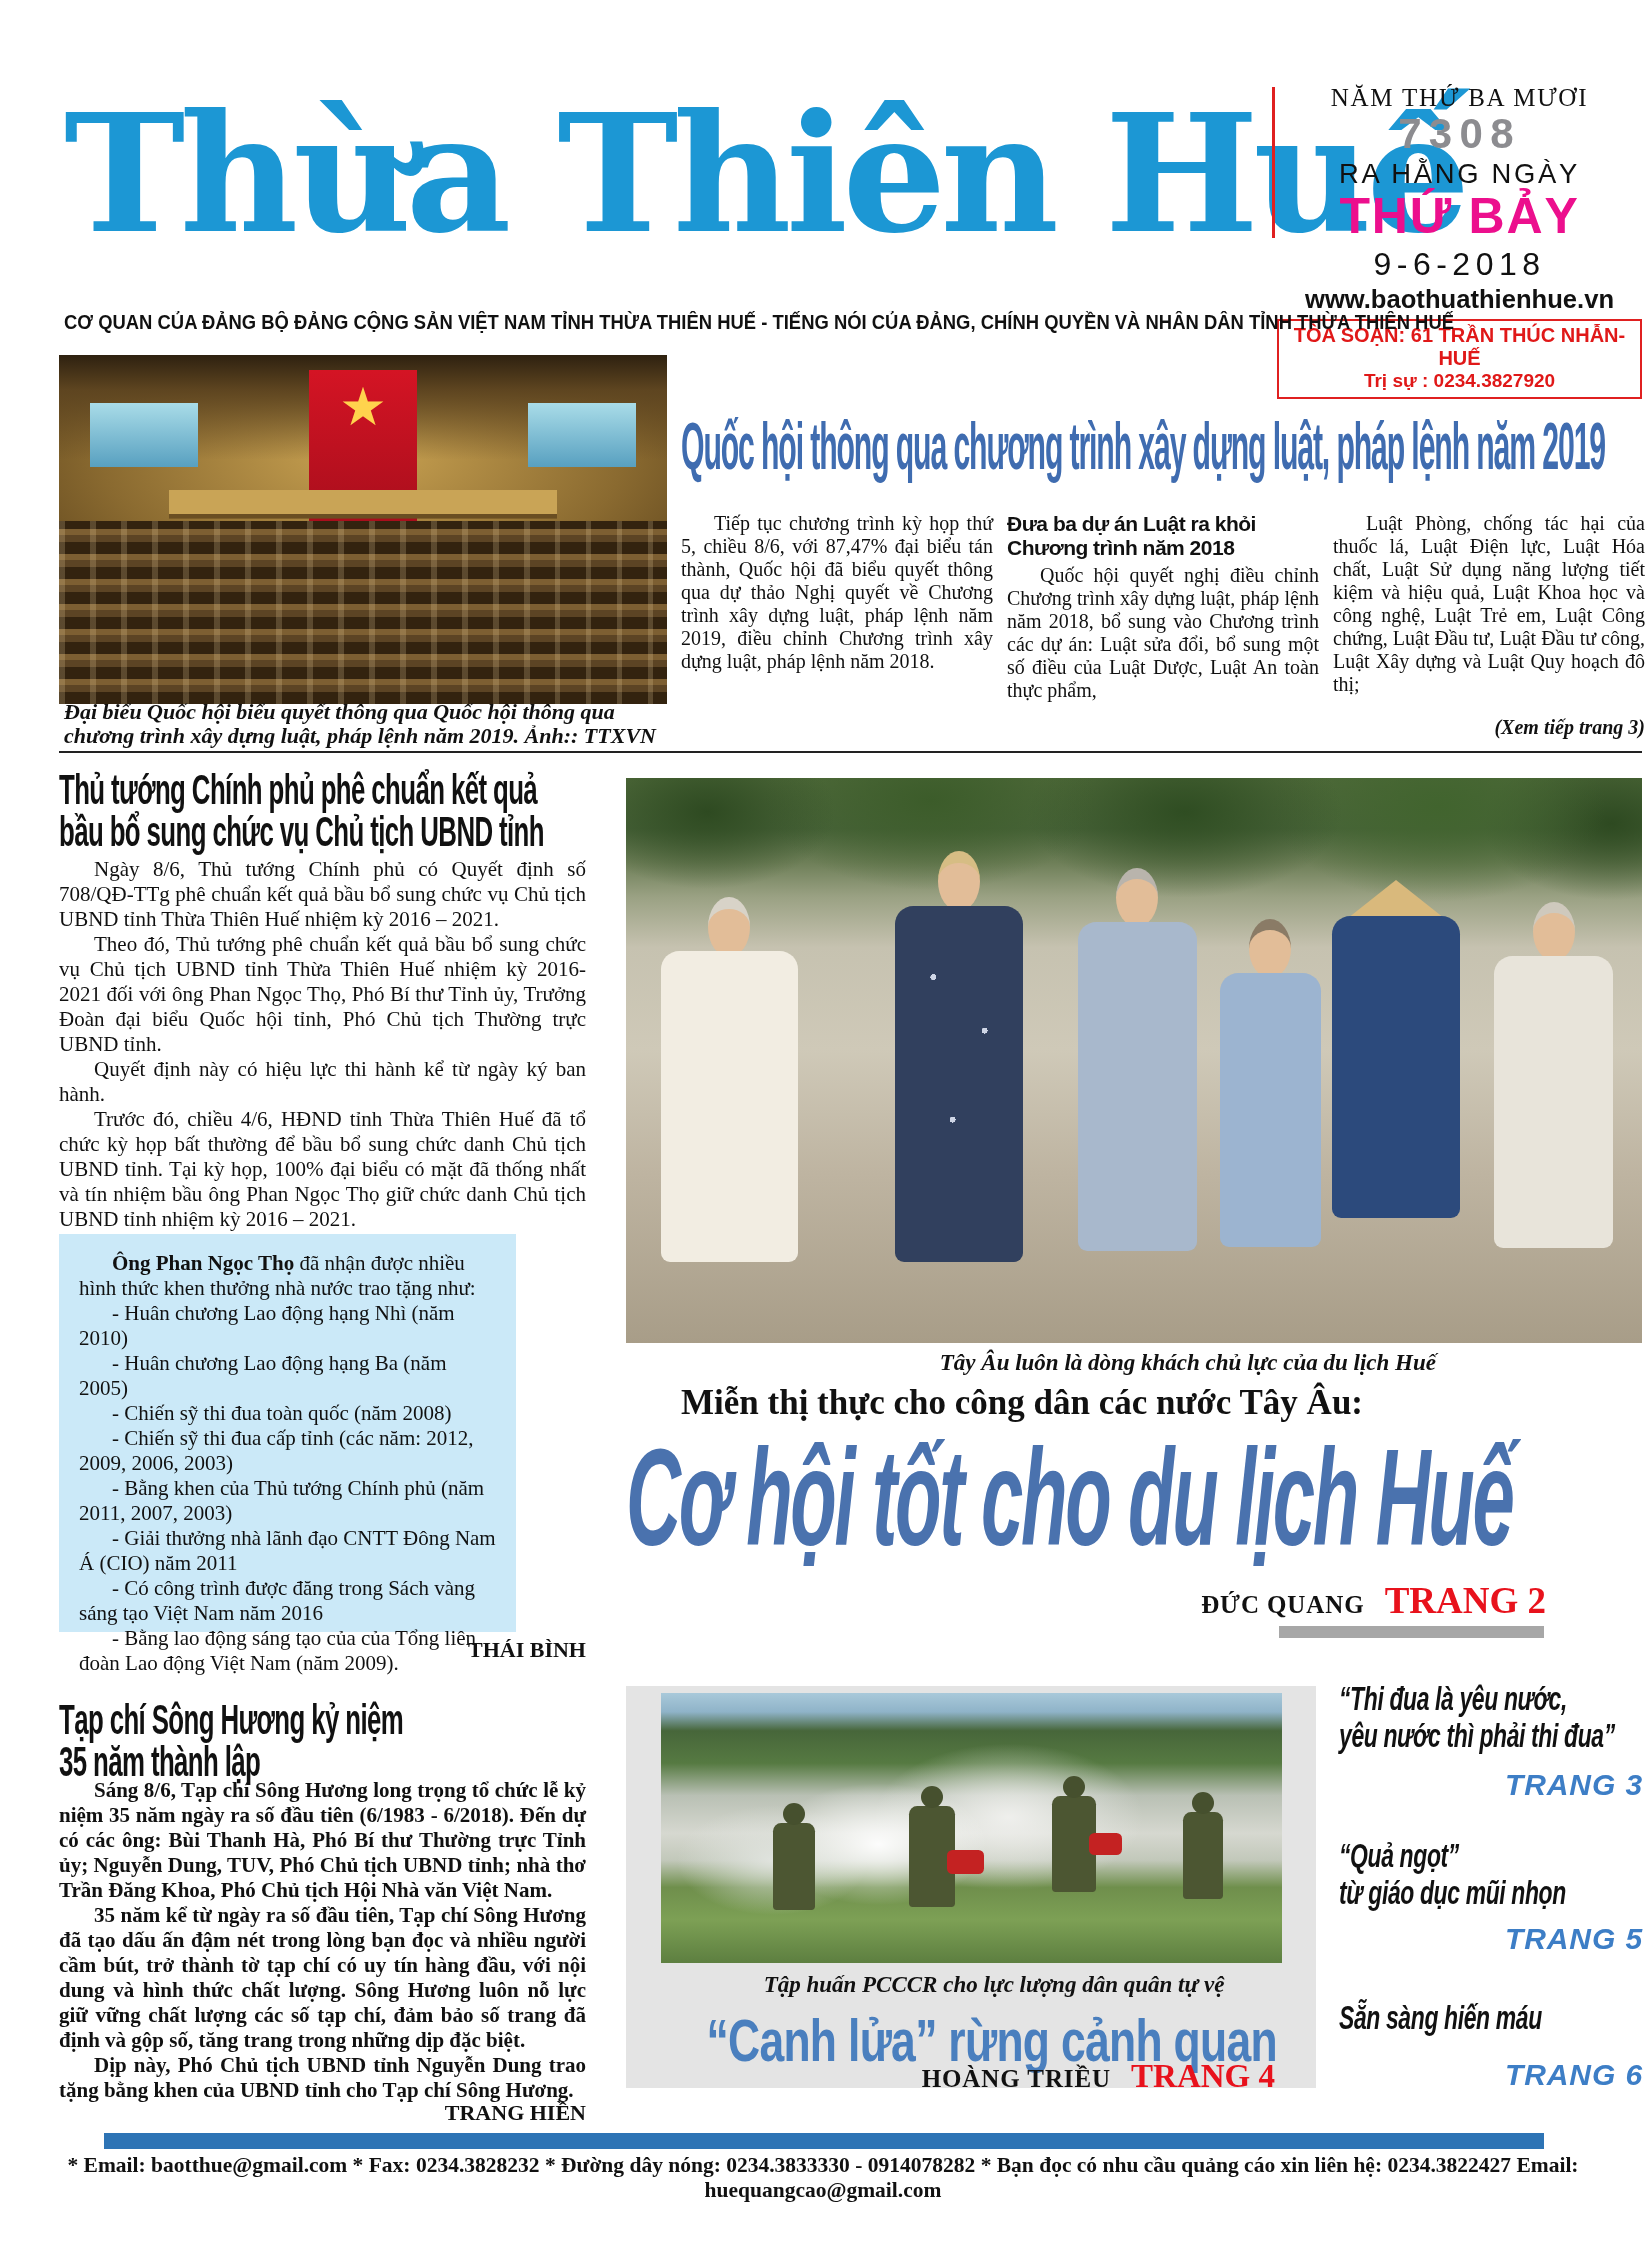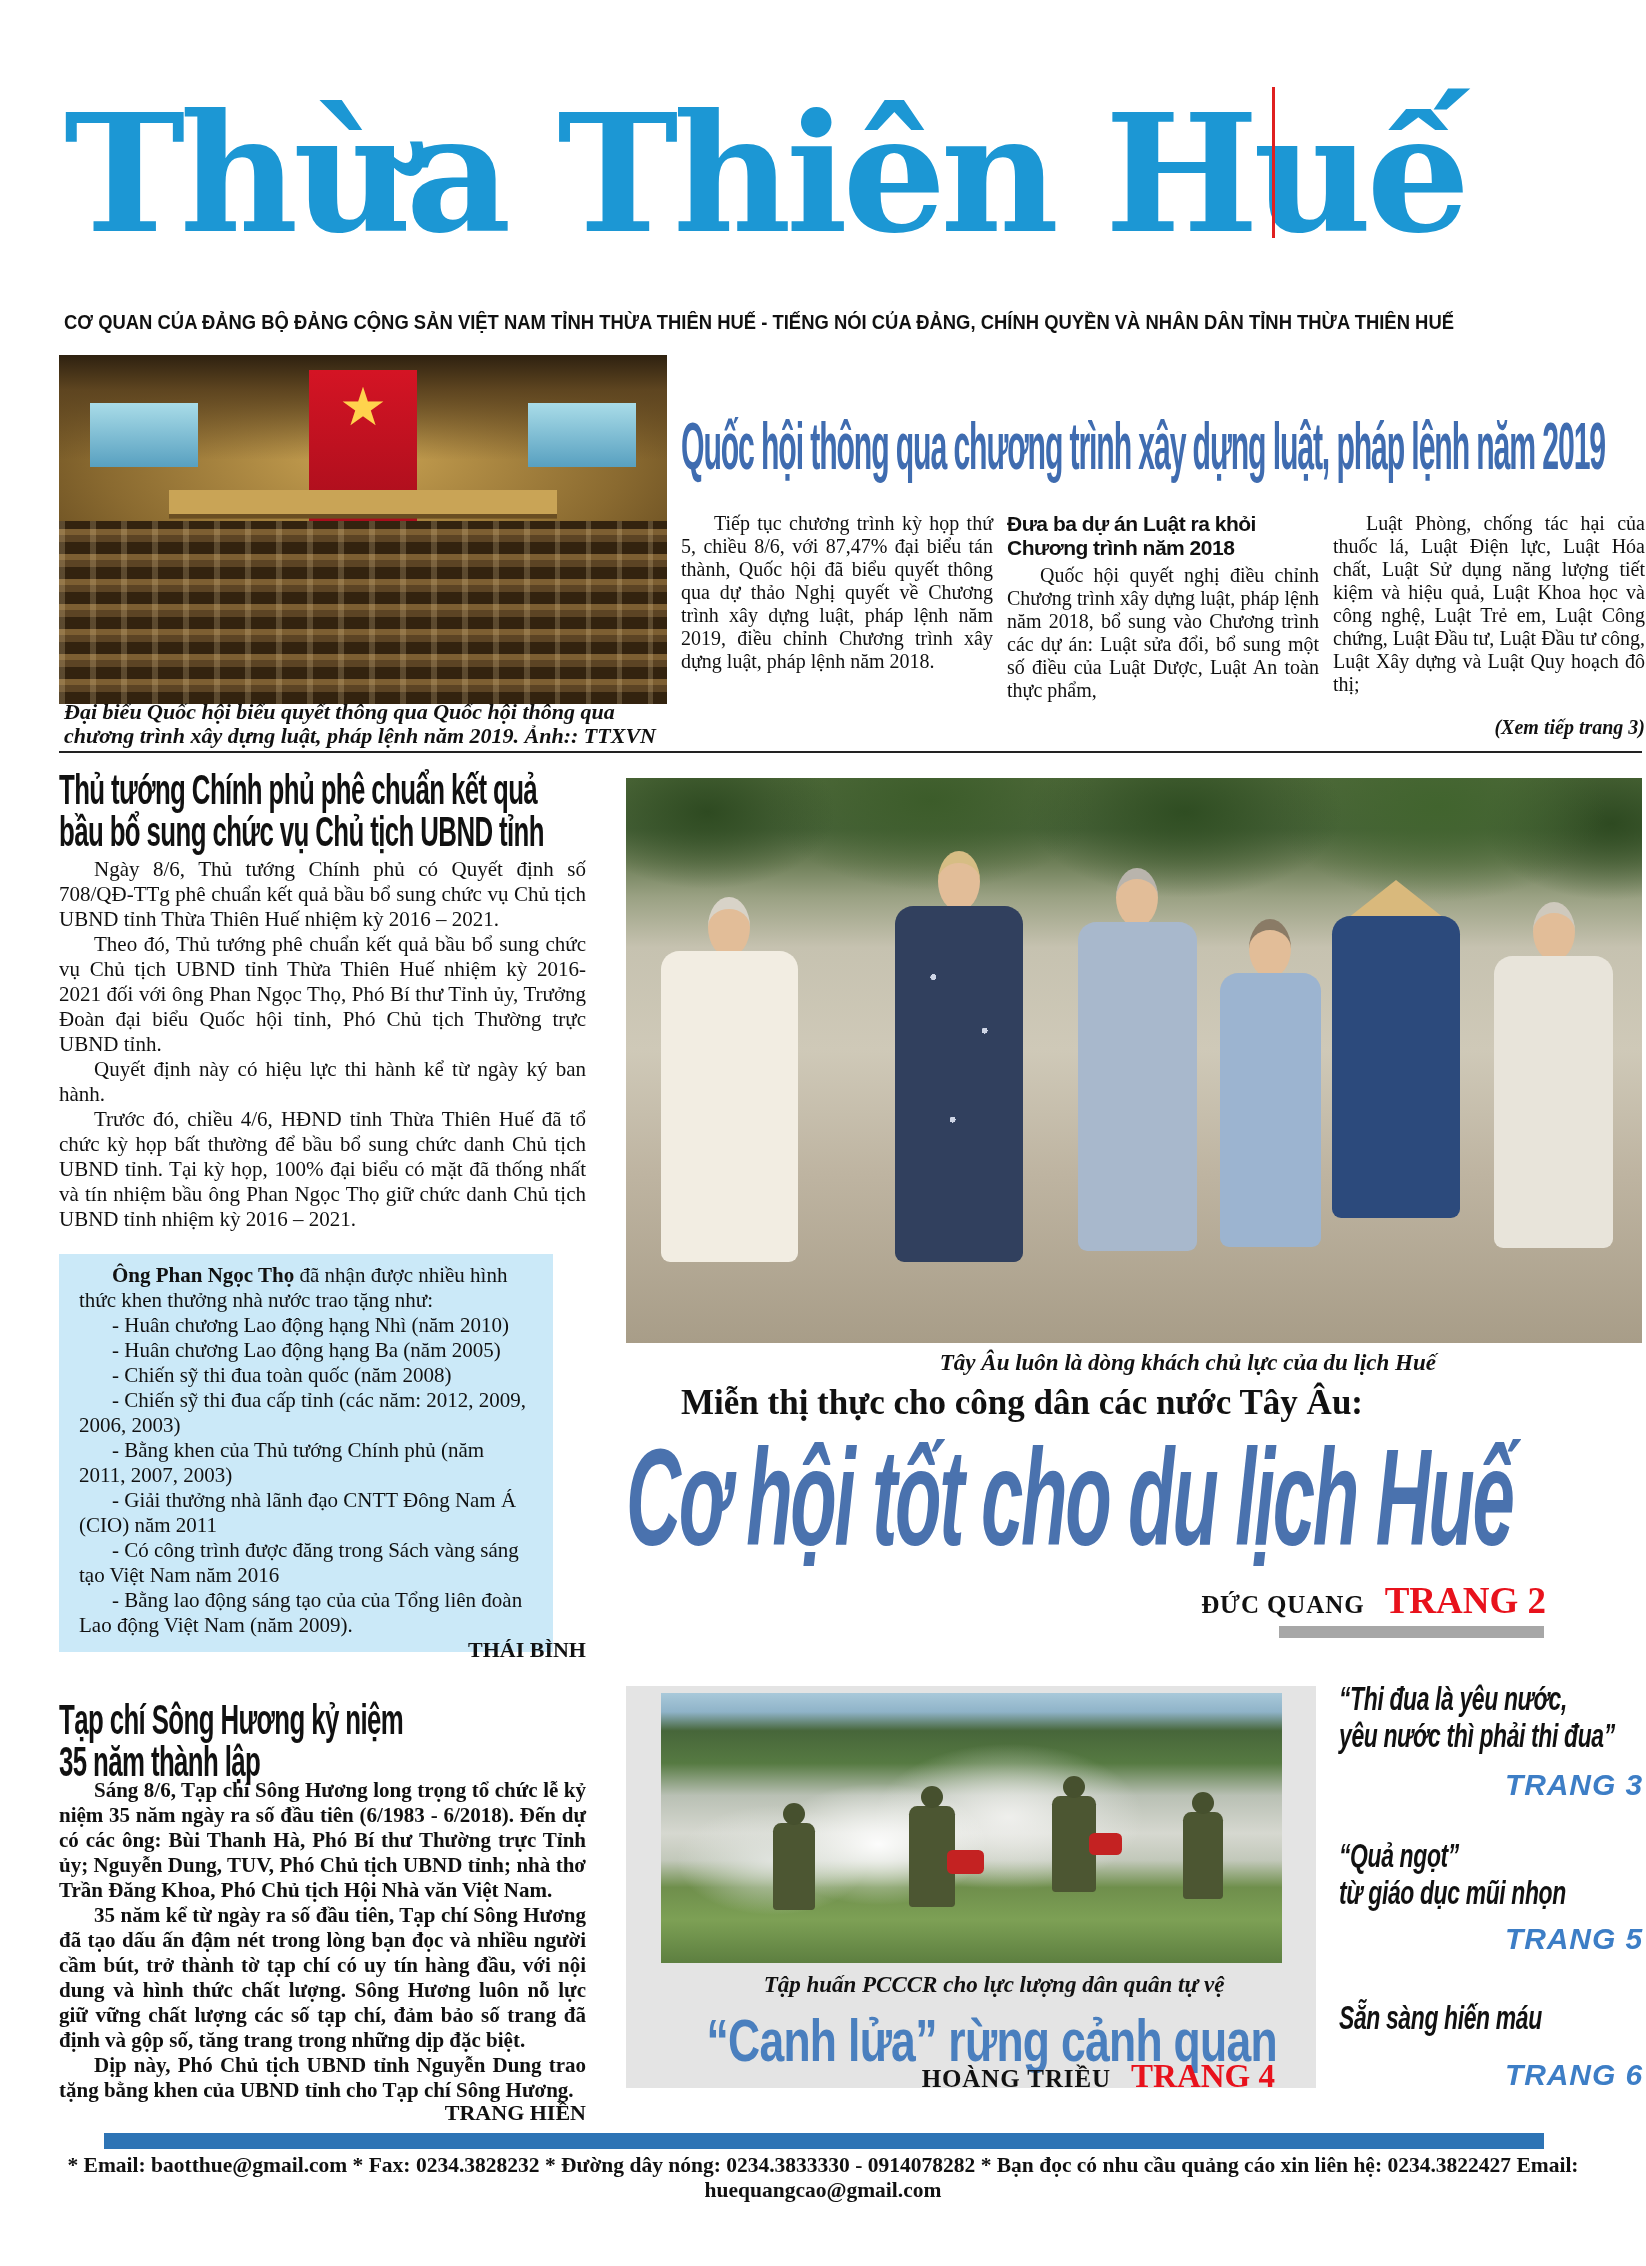--- a/index.html
+++ b/index.html
@@ -90,22 +90,22 @@
                 font-size:22px;line-height:24px;}
   .top-rule{left:59px;top:751px;width:1583px;height:1.8px;background:#222;}
 
   
   .lcol-head{left:59px;top:766px;width:530px;height:91px;}
   .lcol-head div, .sh-head div{font-family:"Liberation Sans",sans-serif;font-weight:bold;
       font-size:38px;line-height:42px;white-space:nowrap;transform:scale(.68,1.12);
       transform-origin:left top;letter-spacing:-0.9px;}
   .body-left{left:59px;top:857px;width:527px;font-size:21px;line-height:25px;text-align:justify;}
   .body-left p{margin:0;text-indent:35px;}
-  .blue-box{left:59px;top:1234px;width:494px;height:398px;background:#cbe9f8;
-            padding:9px 20px;box-sizing:border-box;font-size:21px;line-height:25px;margin-top:20px;}
+  .blue-box{left:59px;top:1234px;width:457px;height:398px;background:#cbe9f8;
+            padding:17px 20px;box-sizing:border-box;font-size:21px;line-height:25px;}
   .blue-box div{text-indent:33px;}
   .byline-right{font-weight:bold;font-size:22px;text-align:right;}
   .thai-binh{left:59px;top:1637px;width:527px;}
   .sh-head{left:59px;top:1696px;width:530px;height:84px;}
   .body-sh{left:59px;top:1778px;width:527px;font-size:21px;line-height:25px;text-align:justify;}
   .body-sh p{margin:0;text-indent:35px;font-weight:bold;}
   .trang-hien{left:59px;top:2100px;width:527px;}
 
   
   .ph2-caption{left:626px;top:1350px;width:1016px;text-align:right;padding-right:206px;
@@ -143,20 +143,32 @@
   .footer-line{left:59px;top:2153px;width:1528px;text-align:center;font-weight:bold;font-size:21.5px;}
 </style>
 </head>
 <body>
 
 <div id="page">
 
   <div class="abs mast-title">Thừa Thiên Huế</div>
   <div class="abs red-vrule"></div>
 
+  <div class="abs info-col">
+    <div class="info-year">NĂM THỨ BA MƯƠI</div>
+    <div class="info-issue">7308</div>
+    <div class="info-freq">RA HẰNG NGÀY</div>
+    <div class="info-weekday">THỨ BẢY</div>
+    <div class="info-date">9-6-2018</div>
+    <div class="info-web">www.baothuathienhue.vn</div>
+    <div class="info-redbox">
+      <div class="info-addr">TÒA SOẠN: 61 TRẦN THÚC NHẪN-HUẾ</div>
+      <div class="info-phone">Trị sự : 0234.3827920</div>
+    </div>
+  </div>
 
   <div class="abs slogan">CƠ QUAN CỦA ĐẢNG BỘ ĐẢNG CỘNG SẢN VIỆT NAM TỈNH THỪA THIÊN HUẾ  -  TIẾNG NÓI CỦA ĐẢNG, CHÍNH QUYỀN VÀ NHÂN DÂN TỈNH THỪA THIÊN HUẾ</div>
 
   <div class="ph ph1">
     <div class="ph1-flag">
         <span>★</span>
       </div>
     <div class="ph1-screen l"></div>
     <div class="ph1-screen r"></div>
     <div class="ph1-dais"></div>

